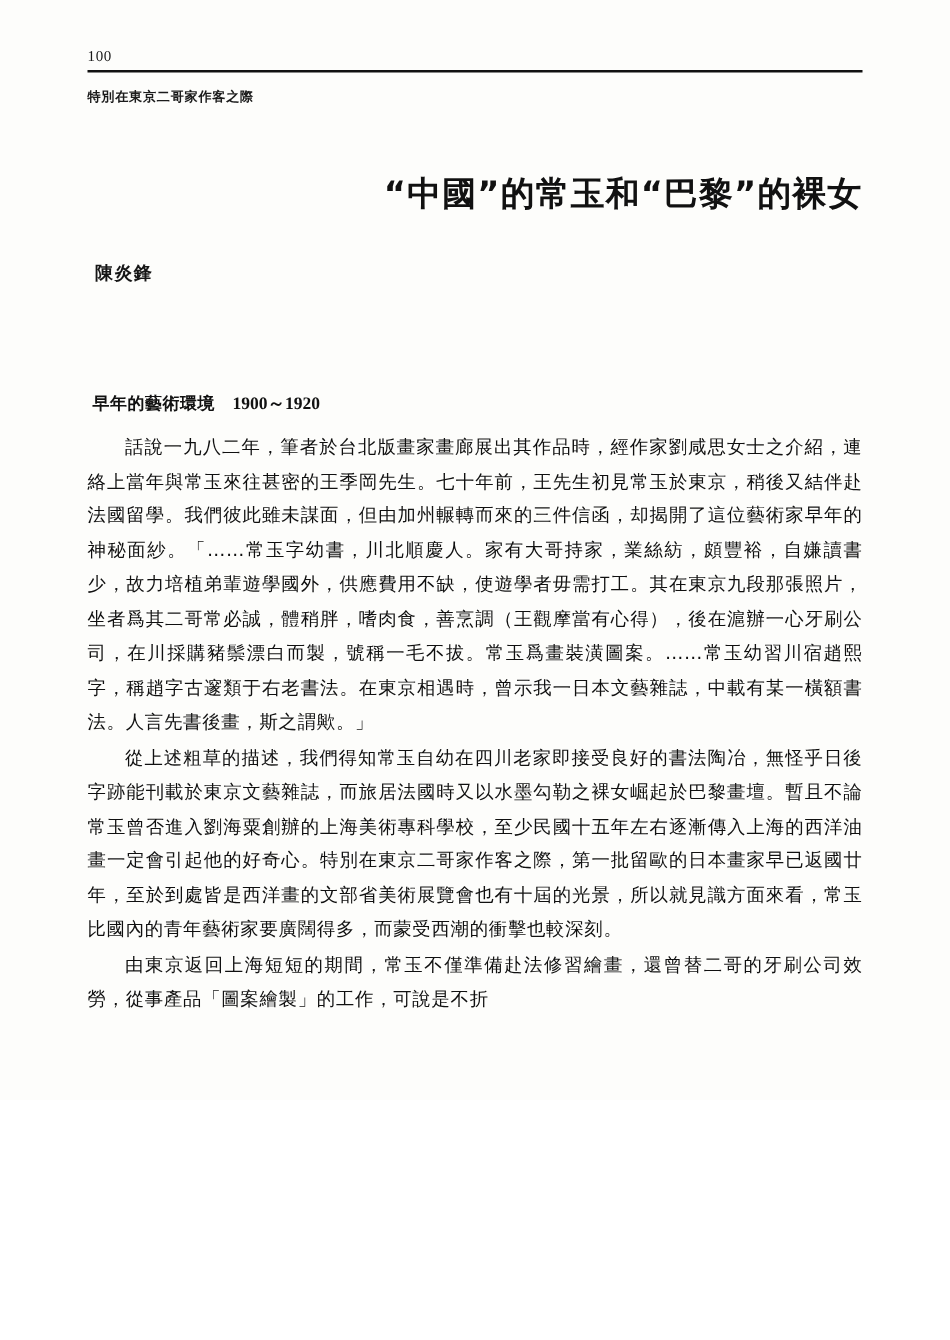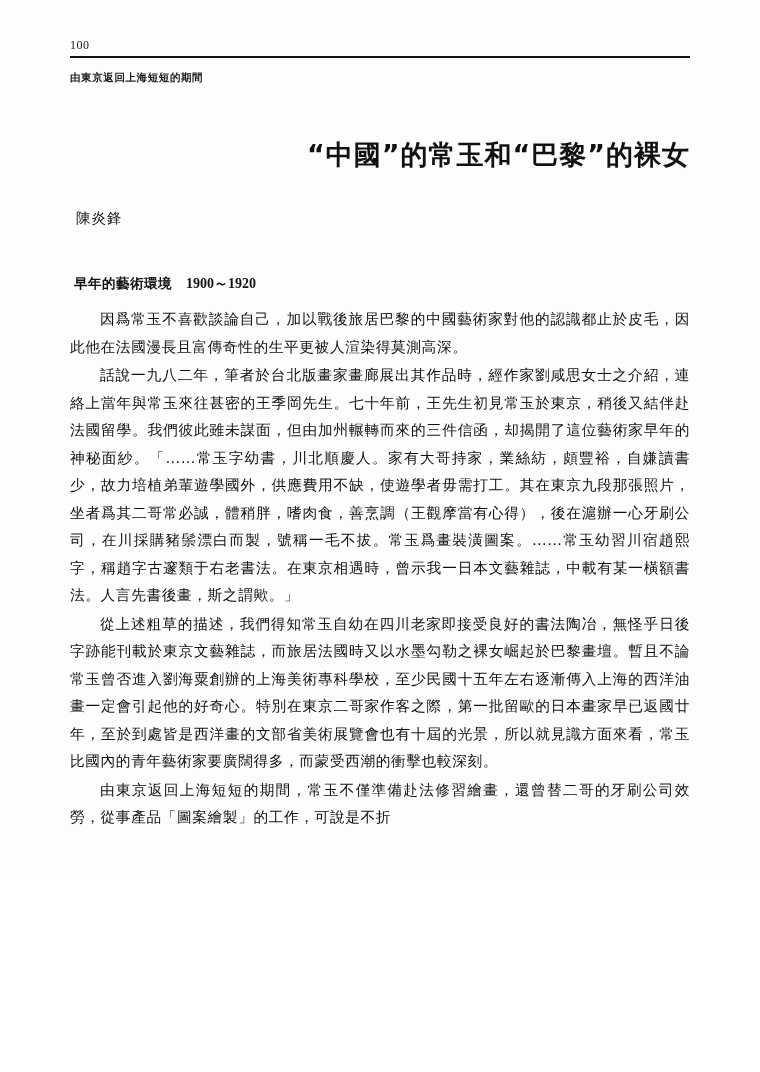--- a/index.html
+++ b/index.html
@@ -51,24 +51,24 @@
     font-weight: bold;
     color: #111;
     letter-spacing: 1px;
     text-align: right;
     margin: 0 0 36px 0;
     white-space: nowrap;
   }
   .author {
     font-family: "DejaVu Sans", sans-serif;
     font-size: 14.5px;
-    font-weight: normal;
+    font-weight: bold;
     color: #161616;
     letter-spacing: 1px;
-    margin: 0 0 47px 6px;
+    margin: 0 0 86px 6px;
   }
   .section-head {
     font-family: "DejaVu Sans", sans-serif;
     font-size: 13.5px;
     font-weight: bold;
     color: #111;
     letter-spacing: 0.5px;
     margin: 8px 0 12px 4px;
   }
   .section-head .years {
@@ -91,29 +91,28 @@
   }
 </style>
 </head>
 <body>
 
 <div class="page">
   <div class="page-inner">
 
     <div class="folio">100</div>
     <div class="rule"></div>
-    <div class="running-head">由東京返回上海短短的期間</div>
+    <div class="running-head">特別在東京二哥家作客之際</div>
 
     <h1 class="doc-title">“中國”的常玉和“巴黎”的裸女</h1>
 
     <div class="author">陳炎鋒</div>
 
     <div class="section-head">
       <span>早年的藝術環境</span><span class="years">1900～1920</span>
     </div>
 
-    <p class="body">因爲常玉不喜歡談論自己，加以戰後旅居巴黎的中國藝術家對他的認識都止於皮毛，因此他在法國漫長且富傳奇性的生平更被人渲染得莫測高深。</p>
     <p class="body">話說一九八二年，筆者於台北版畫家畫廊展出其作品時，經作家劉咸思女士之介紹，連絡上當年與常玉來往甚密的王季岡先生。七十年前，王先生初見常玉於東京，稍後又結伴赴法國留學。我們彼此雖未謀面，但由加州輾轉而來的三件信函，却揭開了這位藝術家早年的神秘面紗。「……常玉字幼書，川北順慶人。家有大哥持家，業絲紡，頗豐裕，自嫌讀書少，故力培植弟輩遊學國外，供應費用不缺，使遊學者毋需打工。其在東京九段那張照片，坐者爲其二哥常必誠，體稍胖，嗜肉食，善烹調（王觀摩當有心得），後在滬辦一心牙刷公司，在川採購豬鬃漂白而製，號稱一毛不拔。常玉爲畫裝潢圖案。……常玉幼習川宿趙熙字，稱趙字古邃類于右老書法。在東京相遇時，曾示我一日本文藝雜誌，中載有某一橫額書法。人言先書後畫，斯之謂歟。」</p>
     <p class="body">從上述粗草的描述，我們得知常玉自幼在四川老家即接受良好的書法陶冶，無怪乎日後字跡能刊載於東京文藝雜誌，而旅居法國時又以水墨勾勒之裸女崛起於巴黎畫壇。暫且不論常玉曾否進入劉海粟創辦的上海美術專科學校，至少民國十五年左右逐漸傳入上海的西洋油畫一定會引起他的好奇心。特別在東京二哥家作客之際，第一批留歐的日本畫家早已返國廿年，至於到處皆是西洋畫的文部省美術展覽會也有十屆的光景，所以就見識方面來看，常玉比國內的青年藝術家要廣闊得多，而蒙受西潮的衝擊也較深刻。</p>
     <p class="body">由東京返回上海短短的期間，常玉不僅準備赴法修習繪畫，還曾替二哥的牙刷公司效勞，從事產品「圖案繪製」的工作，可說是不折</p>
 
   </div>
 </div>
 
 </body></html>

